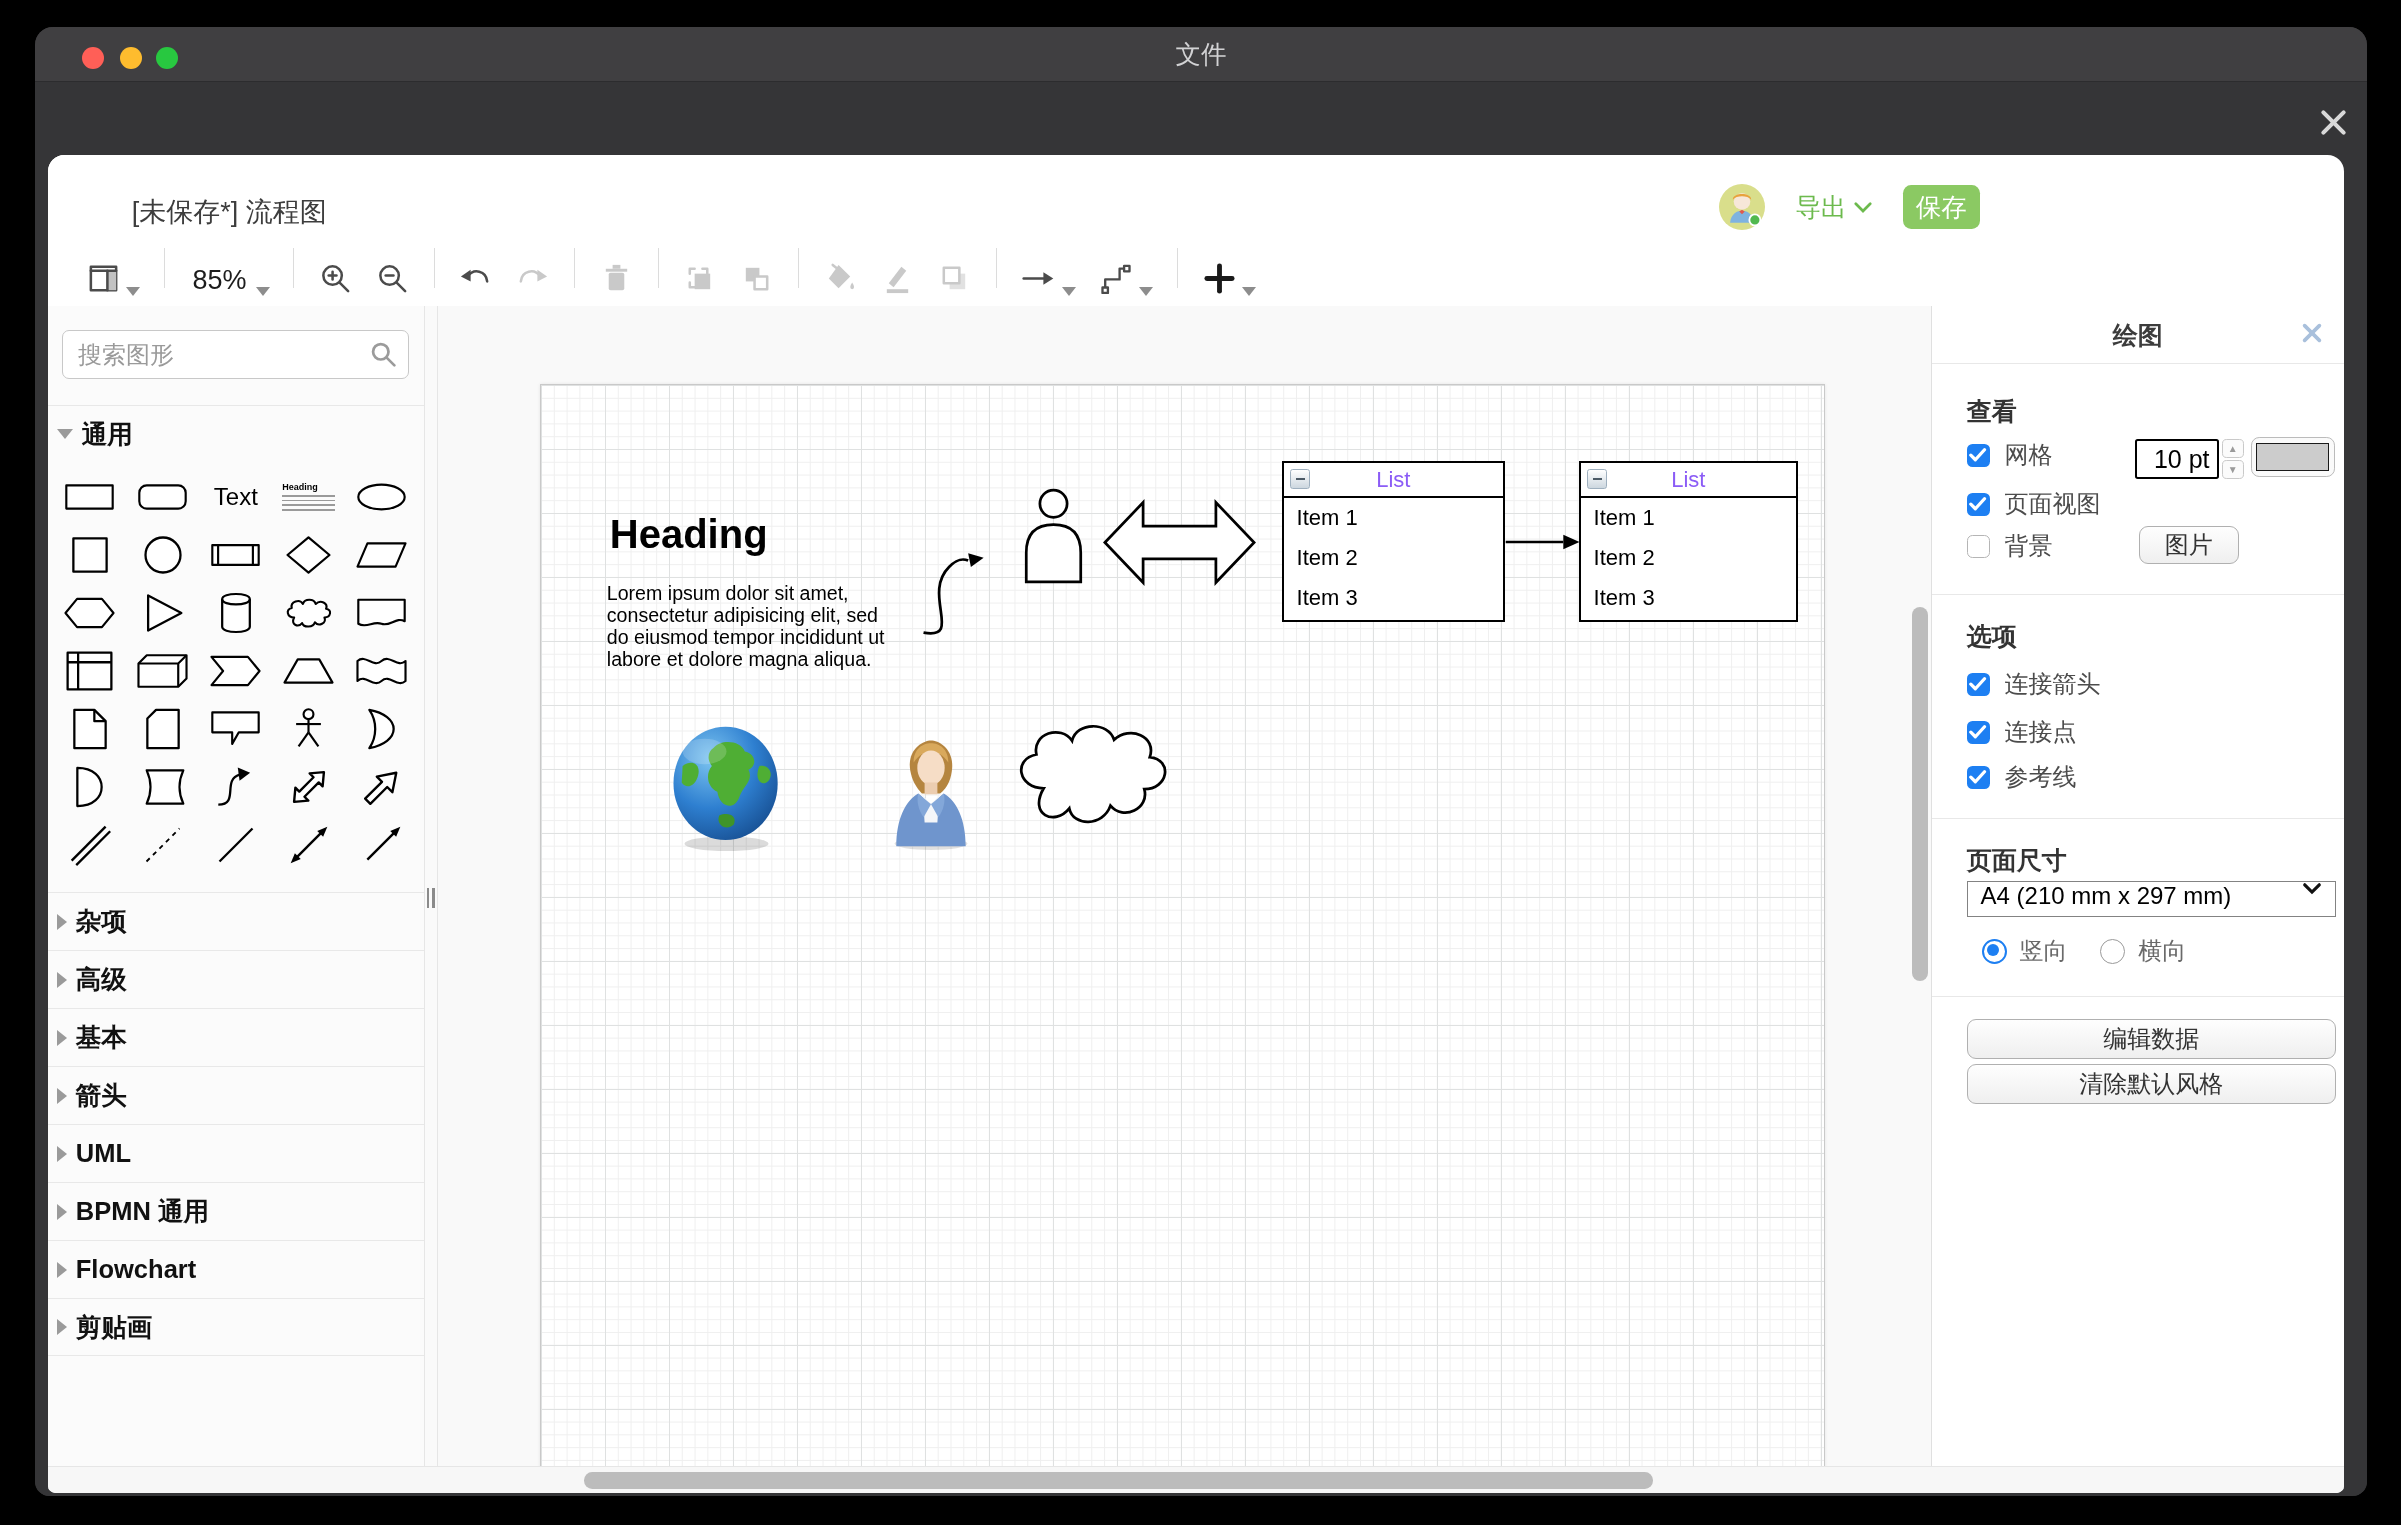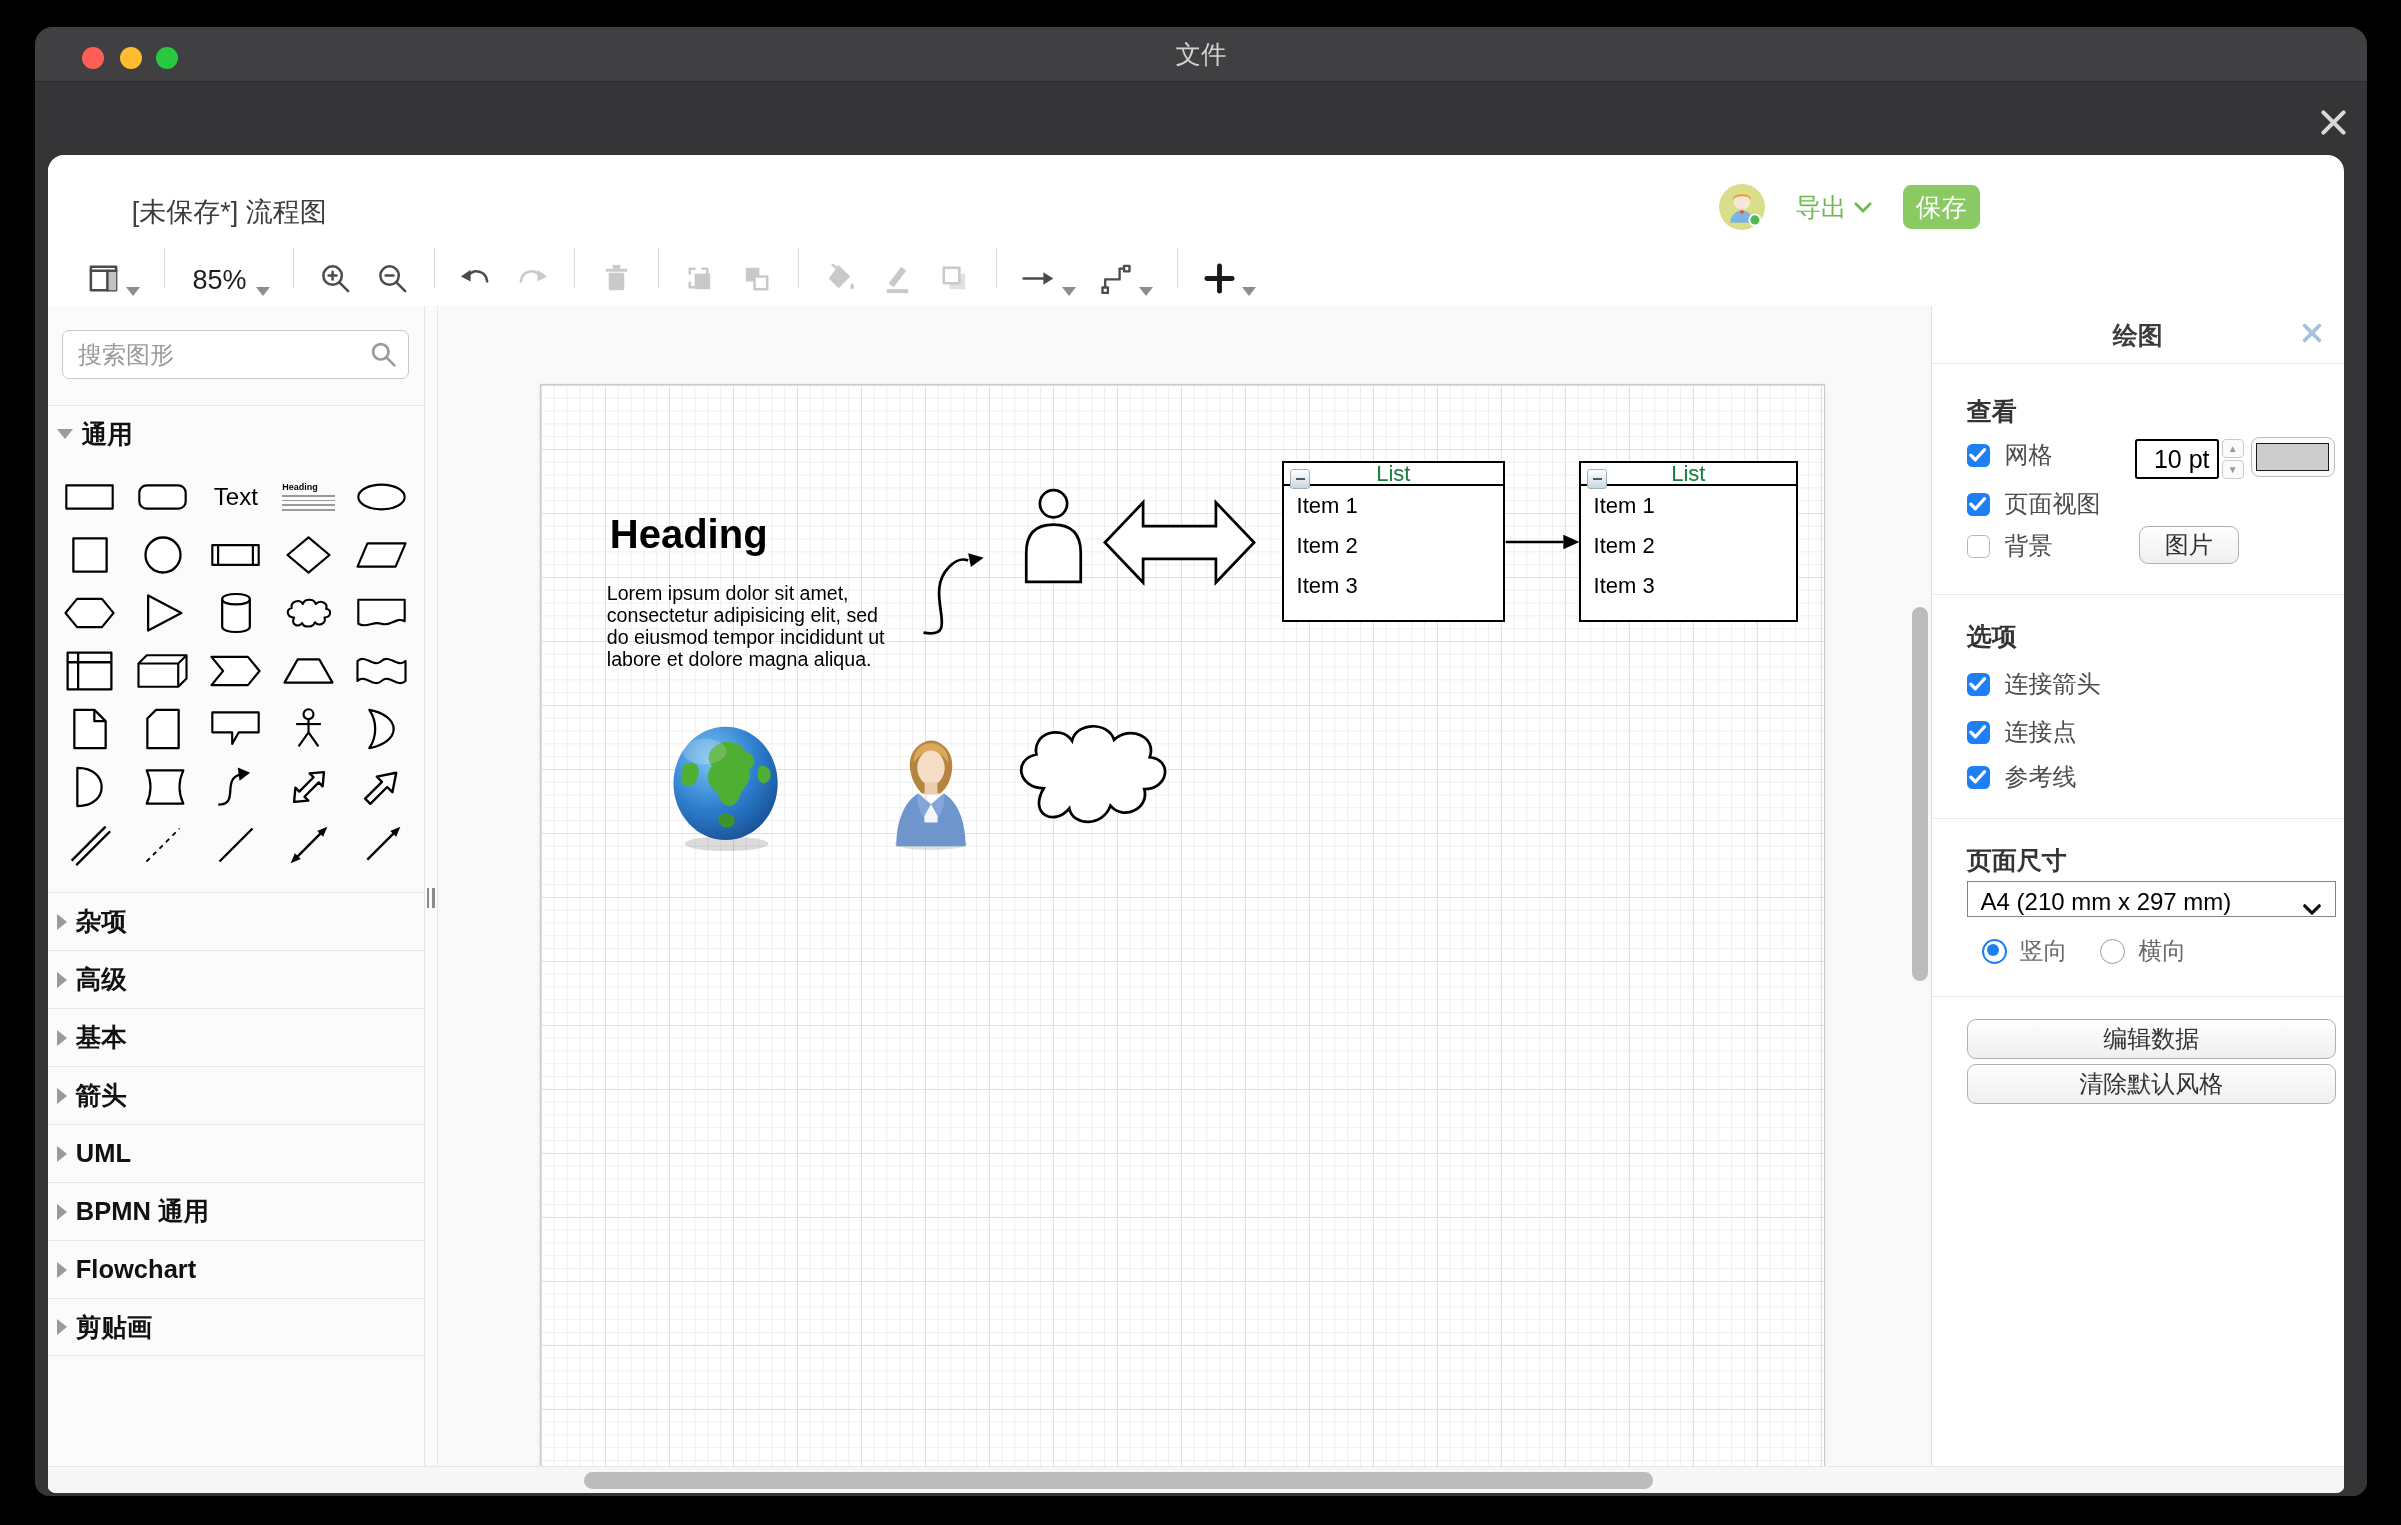--- a/index.html
+++ b/index.html
@@ -76,22 +76,22 @@
     border:0.9px solid #c9c9c9; box-shadow:0 0 3.6px rgba(0,0,0,.08);
     background-image:
       linear-gradient(to right, #dfe1e1 0.9px, transparent 0.9px),
       linear-gradient(to bottom, #dfe1e1 0.9px, transparent 0.9px),
       linear-gradient(to right, #efefef 0.9px, transparent 0.9px),
       linear-gradient(to bottom, #efefef 0.9px, transparent 0.9px);
     background-size:64px 64px, 64px 64px, 12.8px 12.8px, 12.8px 12.8px; }
   .cv-heading { position:absolute; left:172px; top:206px; font-size:40px; font-weight:bold; color:#000; }
   .cv-par { position:absolute; left:169px; top:276px; font-size:19.6px; line-height:22px; color:#000; }
   .list-box { position:absolute; width:223px; height:161px; border:2.7px solid #000; background:#fff; }
-  .list-head { height:23px; border-bottom:2.7px solid #000; position:relative;
-    display:flex; align-items:center; justify-content:center; font-size:22px; color:#15803d; }
+  .list-head { height:35px; border-bottom:2.7px solid #000; position:relative;
+    display:flex; align-items:center; justify-content:center; font-size:22px; color:#8b5cf6; }
   .collapse-btn { position:absolute; left:6.4px; top:6.4px; width:20px; height:20px;
     border:0.9px solid #9fb0bf; border-radius:2.7px; background:linear-gradient(#ffffff,#cdd7df);
     display:flex; align-items:center; justify-content:center; cursor:pointer; }
   .collapse-btn::after { content:""; width:9px; height:1.8px; background:#4c5a66; }
   .list-row { height:40px; display:flex; align-items:center; padding-left:12.8px; font-size:22px; color:#000; }
   .vscroll { position:absolute; right:2.7px; top:301px; width:16.4px; height:374px;
     background:#bcbcbc; border-radius:8.2px; cursor:pointer; }
   .bottom-strip { position:absolute; left:0; right:0; bottom:0; height:27px; background:#f7f7f7;
     border-top:0.9px solid #e6e6e6; }
   .hscroll { position:absolute; left:536px; top:4.6px; width:1069px; height:17.3px;
@@ -124,21 +124,21 @@
     display:flex; flex-direction:column; gap:1.8px; }
   .stepper span { flex:1; border:0.9px solid #c9c9c9; border-radius:4.6px; background:#fbfbfb;
     color:#9a9a9a; font-size:10px; display:flex; align-items:center; justify-content:center; cursor:pointer; }
   .swatch { position:absolute; left:319px; top:131px; width:84px; height:40px;
     border:1.8px solid #bbb; border-radius:8.2px; background:#fafafa; padding:4.6px; cursor:pointer; }
   .swatch i { display:block; width:100%; height:100%; background:#ccc; border:1.8px solid #1a1a1a; }
   .mini-btn { position:absolute; border:1.4px solid #b0b0b0; border-radius:9px;
     background:linear-gradient(#fefefe,#efefef); font-size:24px; color:#333;
     display:flex; align-items:center; justify-content:center; cursor:pointer; }
   .pgselect { position:absolute; left:35px; top:575px; width:369px; height:36px;
-    border:1.8px solid #838383; background:#fff; display:flex; align-items:flex-end;
+    border:1.8px solid #838383; background:#fff; display:flex; align-items:flex-start;
     font-size:24px; color:#000; padding:0 12.8px; cursor:pointer; }
   .pgselect svg { margin-left:auto; stroke:#111; stroke-width:3.5; fill:none; stroke-linecap:round; }
   .radiorow { position:absolute; left:50px; top:629px; display:flex; align-items:center; gap:12.8px; }
   .radio { width:25px; height:25px; border-radius:50%; flex:none; cursor:pointer; }
   .radio.on { border:2.7px solid #1d7ff2; position:relative; }
   .radio.on::after { content:""; position:absolute; left:3.6px; top:3.6px; width:12px; height:12px;
     border-radius:50%; background:#1d7ff2; }
   .radio.off { border:1.8px solid #9a9a9a; }
   .radlbl { font-size:24px; color:#6a6a6a; cursor:pointer; }
 </style>

